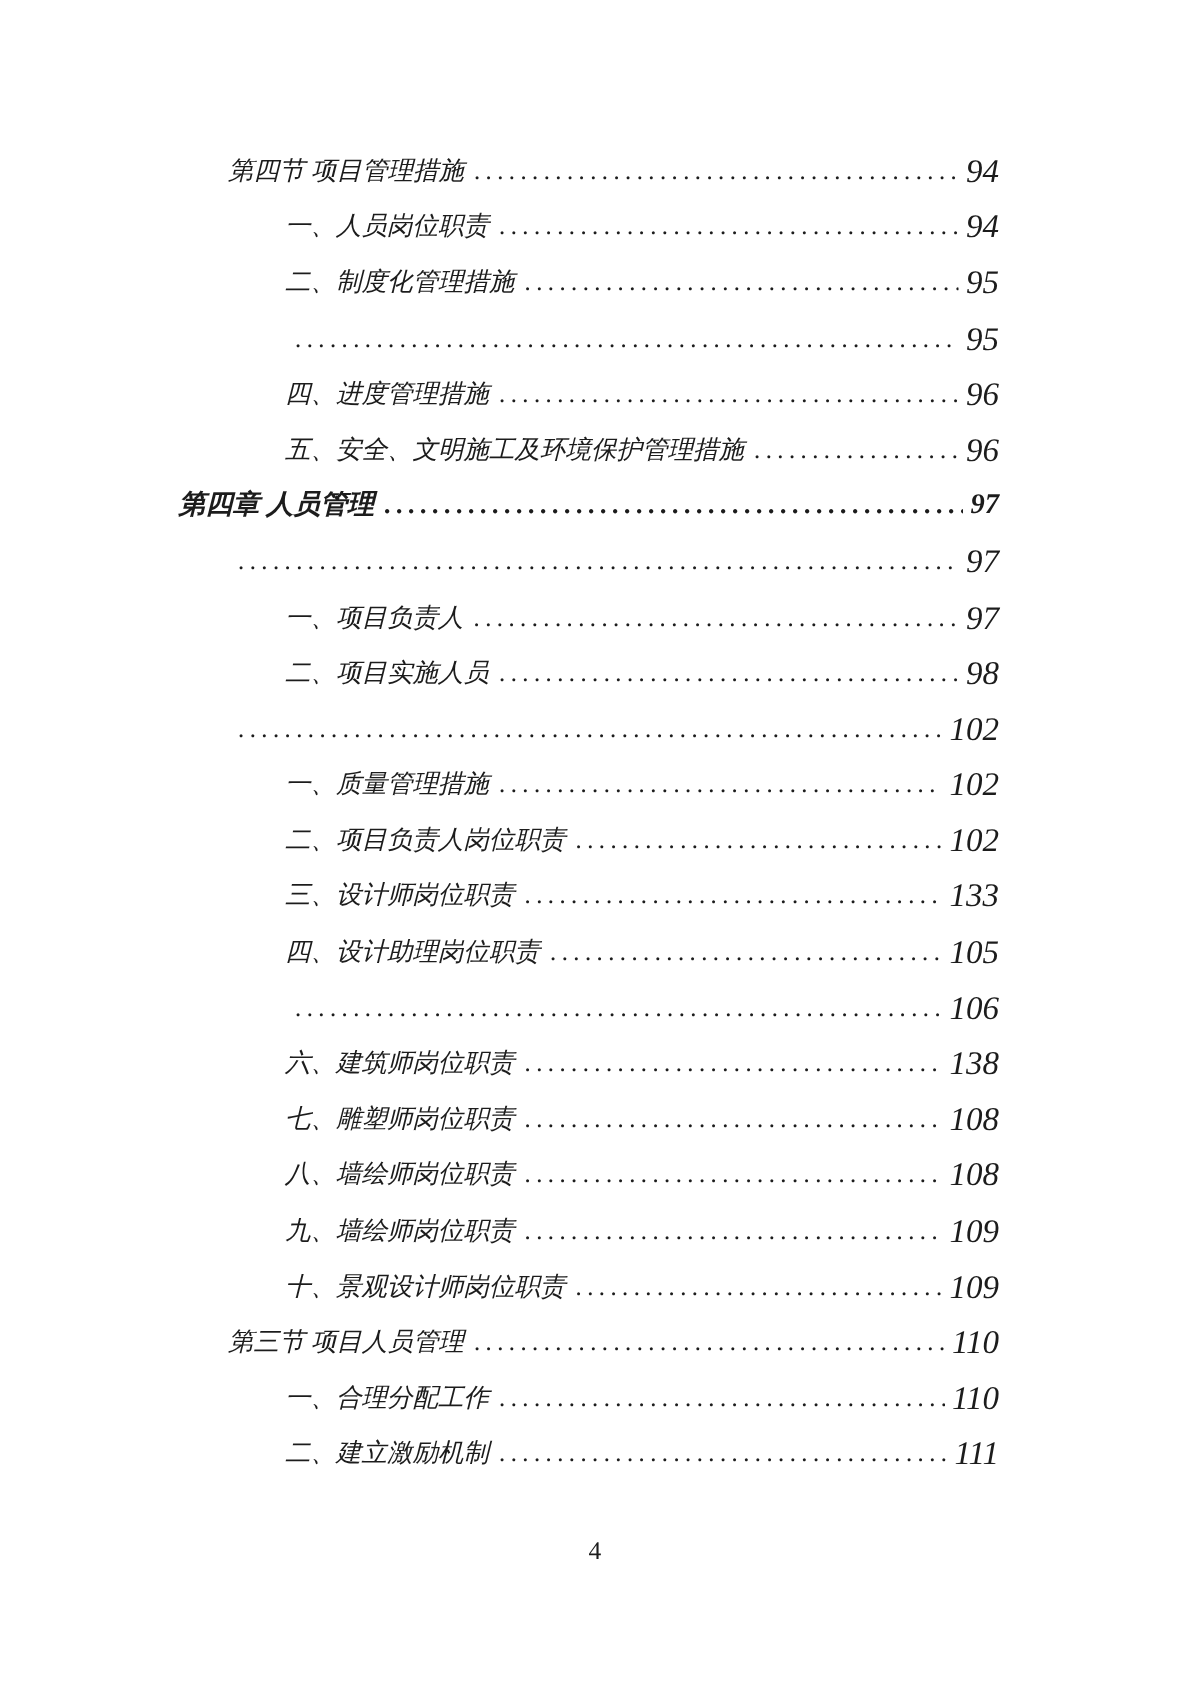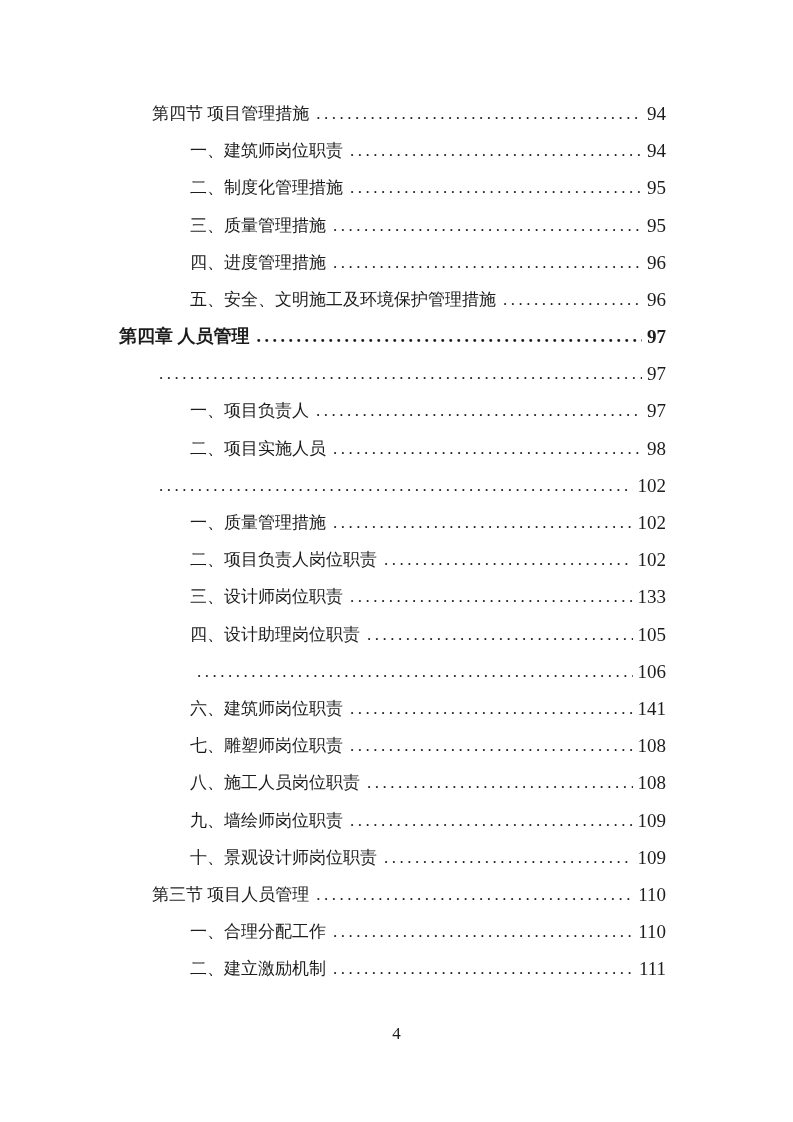--- a/index.html
+++ b/index.html
@@ -21,25 +21,26 @@
     background: #ffffff;
   }
   .toc {
     position: absolute;
     left: 119px;
     right: 127px;
     top: 95px;
   }
   .toc-row {
     display: flex;
-    align-items: flex-end;
+    align-items: center;
     height: 37.2px;
     line-height: 37.2px;
     font-size: 17px;
     white-space: nowrap;
+    font-style: italic;
   }
   .toc-row.level-chapter {
     padding-left: 0;
     font-weight: 700;
     font-size: 18px;
   }
   .toc-row.level-section {
     padding-left: 33px;
   }
   .toc-row.level-item {
@@ -52,21 +53,21 @@
     flex: 1 1 auto;
     overflow: hidden;
     white-space: nowrap;
     letter-spacing: 3.5px;
     padding-left: 7px;
     min-width: 10px;
   }
   .toc-page {
     flex: 0 0 auto;
     padding-left: 5px;
-    font-size: 19px;
+    font-size: 22px;
   }
   .level-chapter .toc-page {
     font-size: 19px;
     font-weight: 700;
   }
   .footer {
     position: absolute;
     left: 0;
     right: 0;
     top: 1024px;
@@ -78,31 +79,30 @@
 <body style="color: rgb(28, 28, 28); background: rgb(255, 255, 255);">
 
 <div class="page">
   <div class="toc" id="toc-list">
       <div class="toc-row level-section">
     <span class="toc-label">第四节 项目管理措施</span>
     <span class="toc-leader">........................................................................................................................</span>
     <span class="toc-page">94</span>
   </div>
       <div class="toc-row level-item">
-    <span class="toc-label">一、建筑师岗位职责</span>
+    <span class="toc-label">一、人员岗位职责</span>
     <span class="toc-leader">........................................................................................................................</span>
     <span class="toc-page">94</span>
   </div>
       <div class="toc-row level-item">
     <span class="toc-label">二、制度化管理措施</span>
     <span class="toc-leader">........................................................................................................................</span>
     <span class="toc-page">95</span>
   </div>
       <div class="toc-row level-item">
-    <span class="toc-label">三、质量管理措施</span>
     <span class="toc-leader">........................................................................................................................</span>
     <span class="toc-page">95</span>
   </div>
       <div class="toc-row level-item">
     <span class="toc-label">四、进度管理措施</span>
     <span class="toc-leader">........................................................................................................................</span>
     <span class="toc-page">96</span>
   </div>
       <div class="toc-row level-item">
     <span class="toc-label">五、安全、文明施工及环境保护管理措施</span>
@@ -152,29 +152,29 @@
     <span class="toc-leader">........................................................................................................................</span>
     <span class="toc-page">105</span>
   </div>
       <div class="toc-row level-item">
     <span class="toc-leader">........................................................................................................................</span>
     <span class="toc-page">106</span>
   </div>
       <div class="toc-row level-item">
     <span class="toc-label">六、建筑师岗位职责</span>
     <span class="toc-leader">........................................................................................................................</span>
-    <span class="toc-page">141</span>
+    <span class="toc-page">138</span>
   </div>
       <div class="toc-row level-item">
     <span class="toc-label">七、雕塑师岗位职责</span>
     <span class="toc-leader">........................................................................................................................</span>
     <span class="toc-page">108</span>
   </div>
       <div class="toc-row level-item">
-    <span class="toc-label">八、施工人员岗位职责</span>
+    <span class="toc-label">八、墙绘师岗位职责</span>
     <span class="toc-leader">........................................................................................................................</span>
     <span class="toc-page">108</span>
   </div>
       <div class="toc-row level-item">
     <span class="toc-label">九、墙绘师岗位职责</span>
     <span class="toc-leader">........................................................................................................................</span>
     <span class="toc-page">109</span>
   </div>
       <div class="toc-row level-item">
     <span class="toc-label">十、景观设计师岗位职责</span>

